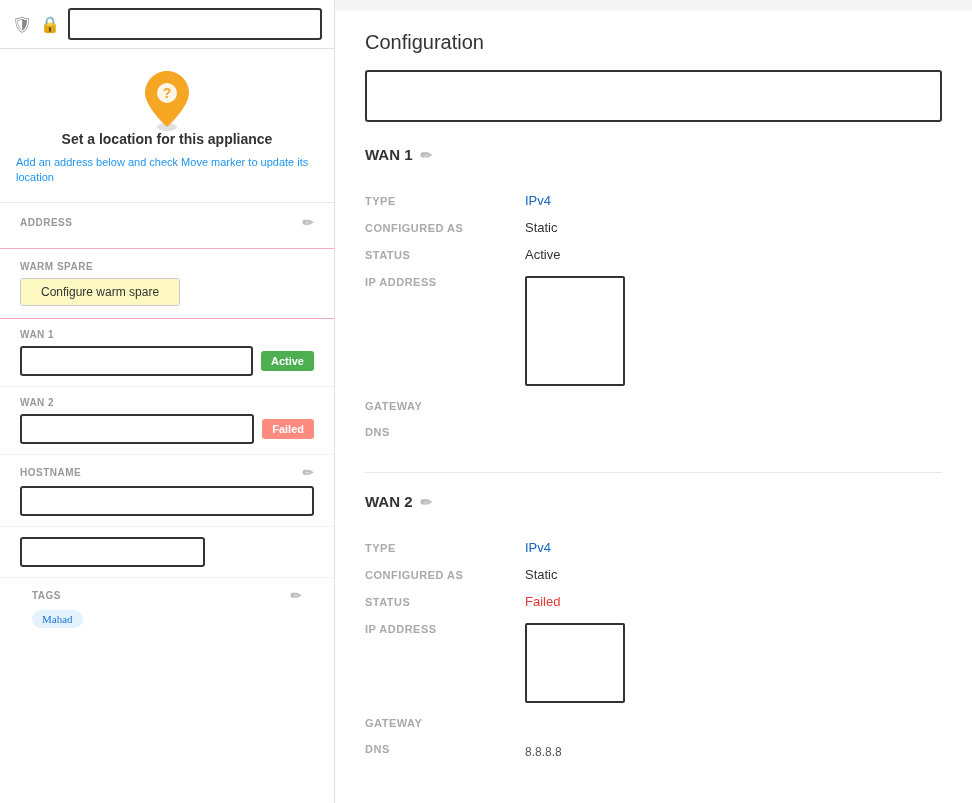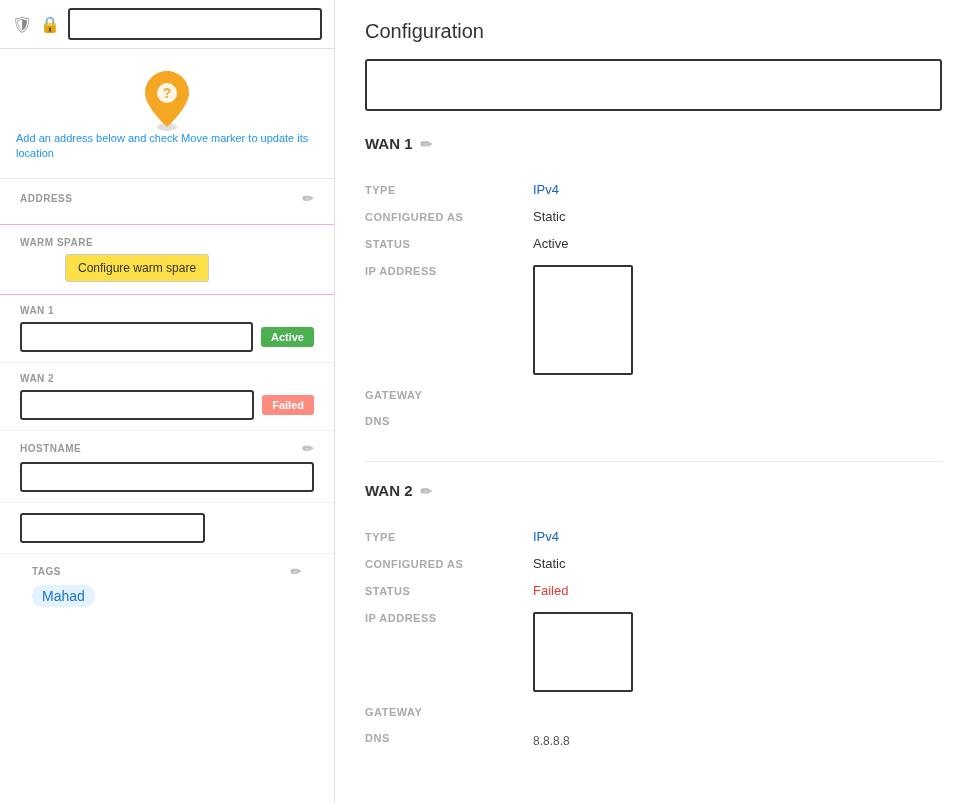--- a/index.html
+++ b/index.html
@@ -91,27 +91,26 @@
       border: 1px solid #ddd;
       border-radius: 3px;
       padding: 6px 8px;
       font-size: 12px;
       color: #333;
       outline: none;
     }
 
     .configure-btn {
       border: 1px solid #ccc;
-      background: #fde047;
-      padding: 6px 12px;
+      background: #fef9c3;
+      padding: 6px 20px;
       font-size: 12px;
       border-radius: 3px;
       cursor: pointer;
       color: #333;
-      margin-left: 45px;
     }
 
     
     .wan-row {
       padding: 10px 20px;
       border-bottom: 1px solid #f0f0f0;
     }
 
     .wan-row-label {
       font-size: 10px;
@@ -178,31 +177,33 @@
     }
 
     .tags-section {
       padding: 10px 32px;
     }
 
     .tag-chip {
       display: inline-block;
       background: #e3f2fd;
       color: #1976d2;
-      font-size: 14px;
+      font-size: 11px;
       padding: 3px 10px;
       border-radius: 12px;
+      font-family: Liberation Serif, serif;
     }
 
     
     .right-panel {
       flex: 1;
       background: #fff;
       overflow-y: auto;
       padding: 20px 30px;
+      margin-top: 11px;
     }
 
     .right-panel h2 {
       font-size: 20px;
       font-weight: 500;
       color: #333;
       margin-bottom: 16px;
     }
 
     .config-search-box {
@@ -234,21 +235,20 @@
     }
 
     .detail-table {
       width: 100%;
     }
 
     .detail-row {
       display: flex;
       align-items: flex-start;
       padding: 6px 0;
-      gap: 8px;
     }
 
     .detail-key {
       width: 160px;
       font-size: 11px;
       font-weight: 600;
       color: #aaa;
       letter-spacing: 0.5px;
       text-transform: uppercase;
       padding-top: 2px;
@@ -304,20 +304,21 @@
   </div>
 
   <div class="location-section">
 
     <svg width="52" height="62" viewBox="0 0 52 62">
       <ellipse cx="26" cy="58" rx="10" ry="4" fill="#e0e0e0"></ellipse>
       <path d="M26 2 C14 2 4 12 4 24 C4 38 26 58 26 58 C26 58 48 38 48 24 C48 12 38 2 26 2Z" fill="#F5A623"></path>
       <circle cx="26" cy="24" r="10" fill="#fff" opacity="0.9"></circle>
       <text x="26" y="29" text-anchor="middle" font-size="14" font-weight="bold" fill="#F5A623">?</text>
     </svg>
+    <h3>Set a location for this appliance</h3>
     <p>Add an address below and check Move marker to update its location</p>
   </div>
 
   <div class="form-section">
     <div class="field-label">
       <span>ADDRESS</span>
       <span class="edit-icon">✏</span>
     </div>
   </div>
 

